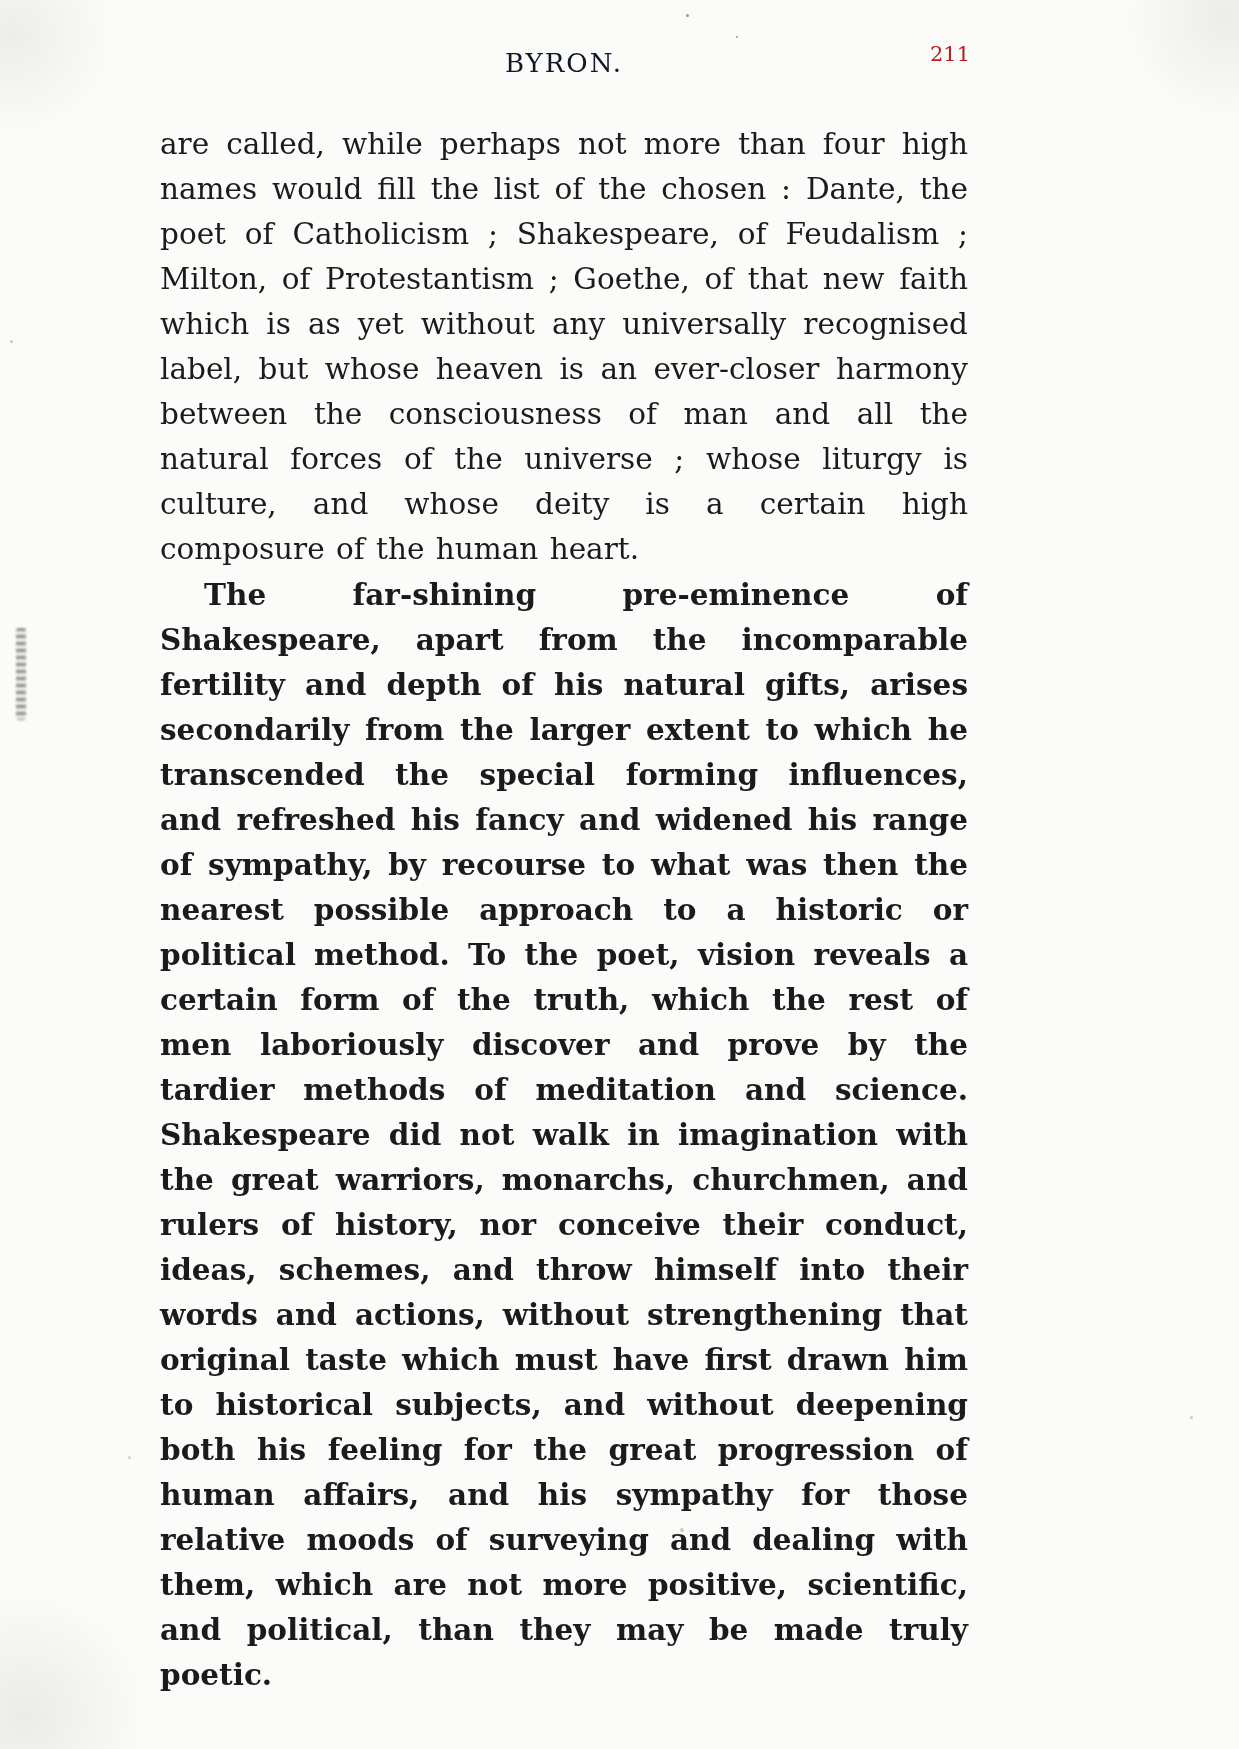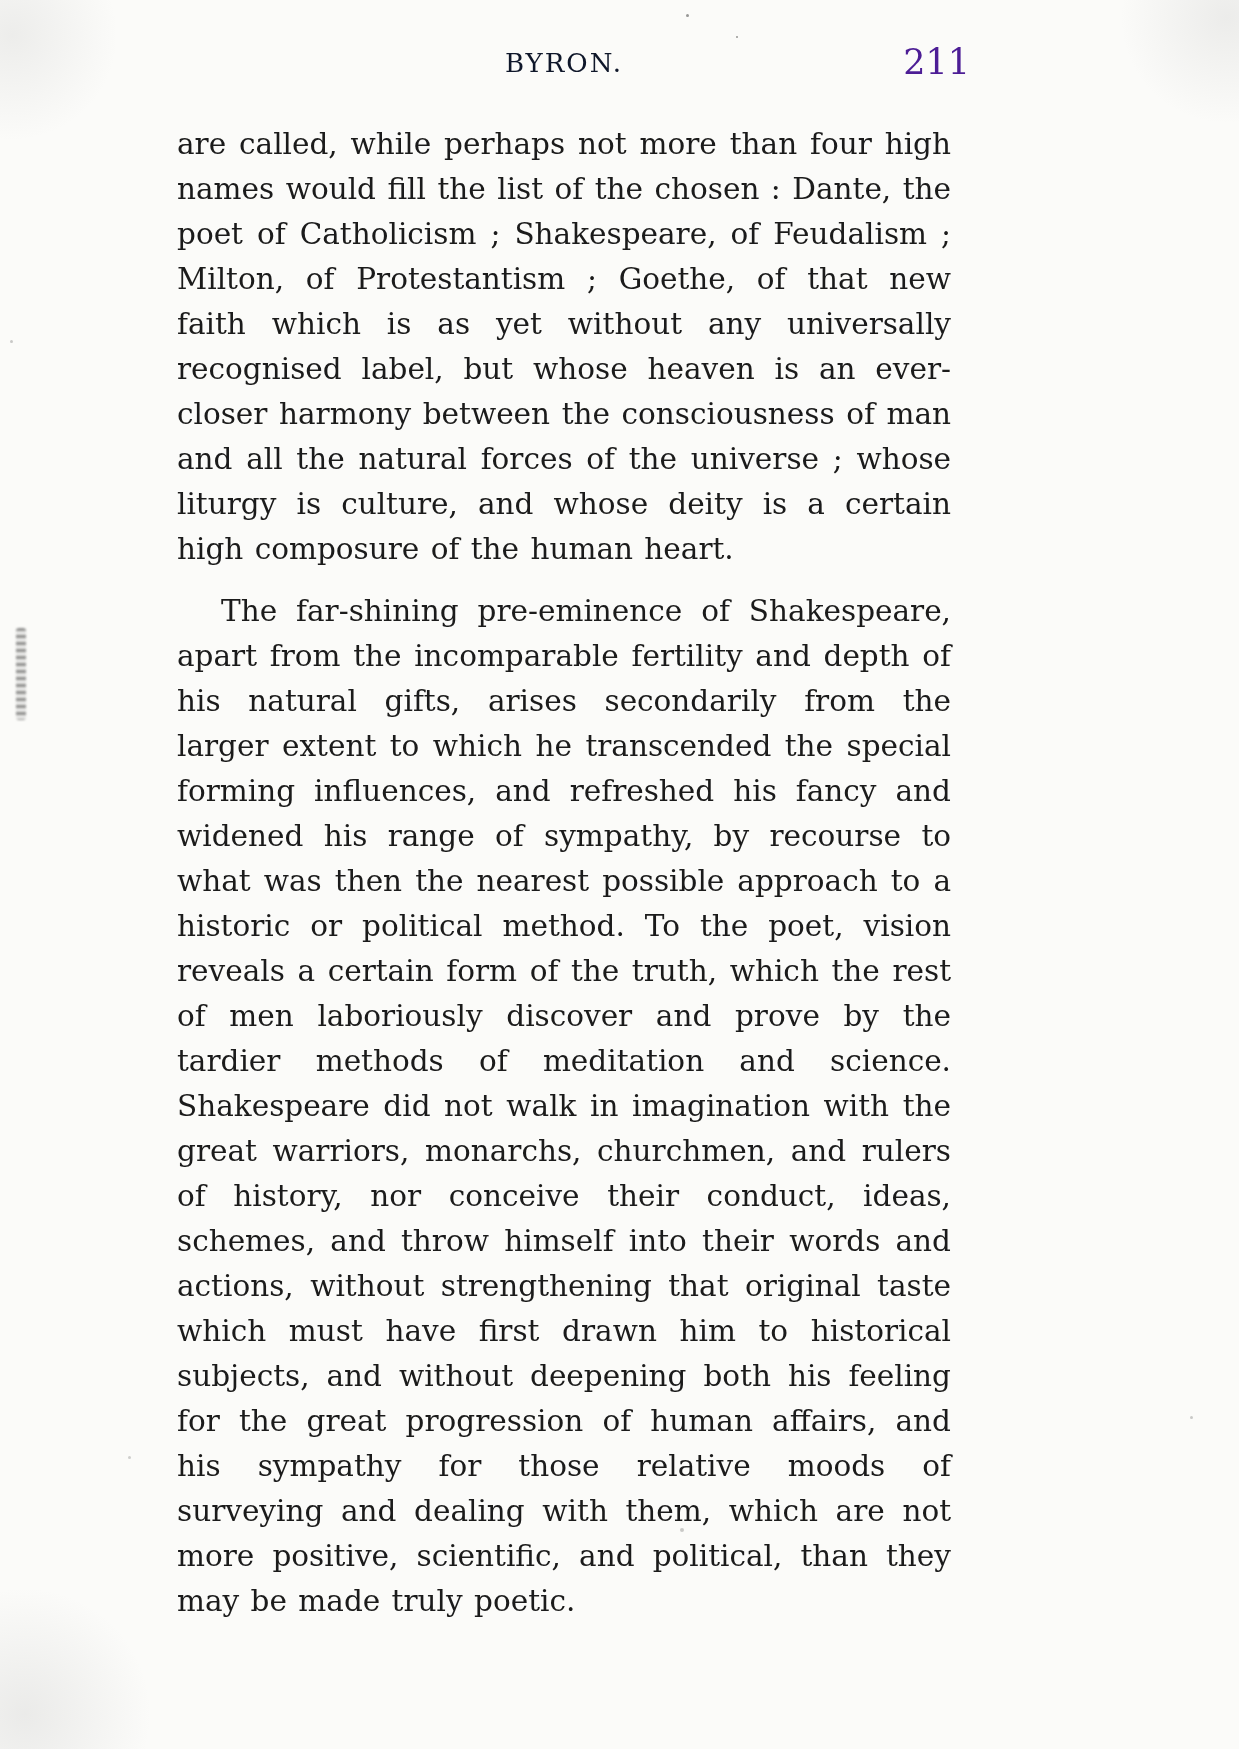--- a/index.html
+++ b/index.html
@@ -38,34 +38,35 @@
     right: 0;
     text-align: center;
     font-size: 26px;
     letter-spacing: 2px;
     color: #0f172a;
   }
   .running-head .folio {
     position: absolute;
     right: -2px;
     top: -6px;
-    font-size: 35px;
-    color: #4c1d95;
+    font-size: 21px;
+    color: #b91c1c;
   }
 
   .body-text p {
-    margin: 17px;
+    margin: 0;
     font-size: 29.5px;
     line-height: 45px;
     text-align: justify;
     color: #1b1b1b;
     word-spacing: 2px;
   }
   .body-text p.indent {
     text-indent: 44px;
+    font-weight: bold;
   }
 
   
   .smudge-left {
     position: absolute;
     left: 16px;
     top: 628px;
     width: 10px;
     height: 92px;
     background: repeating-linear-gradient(

